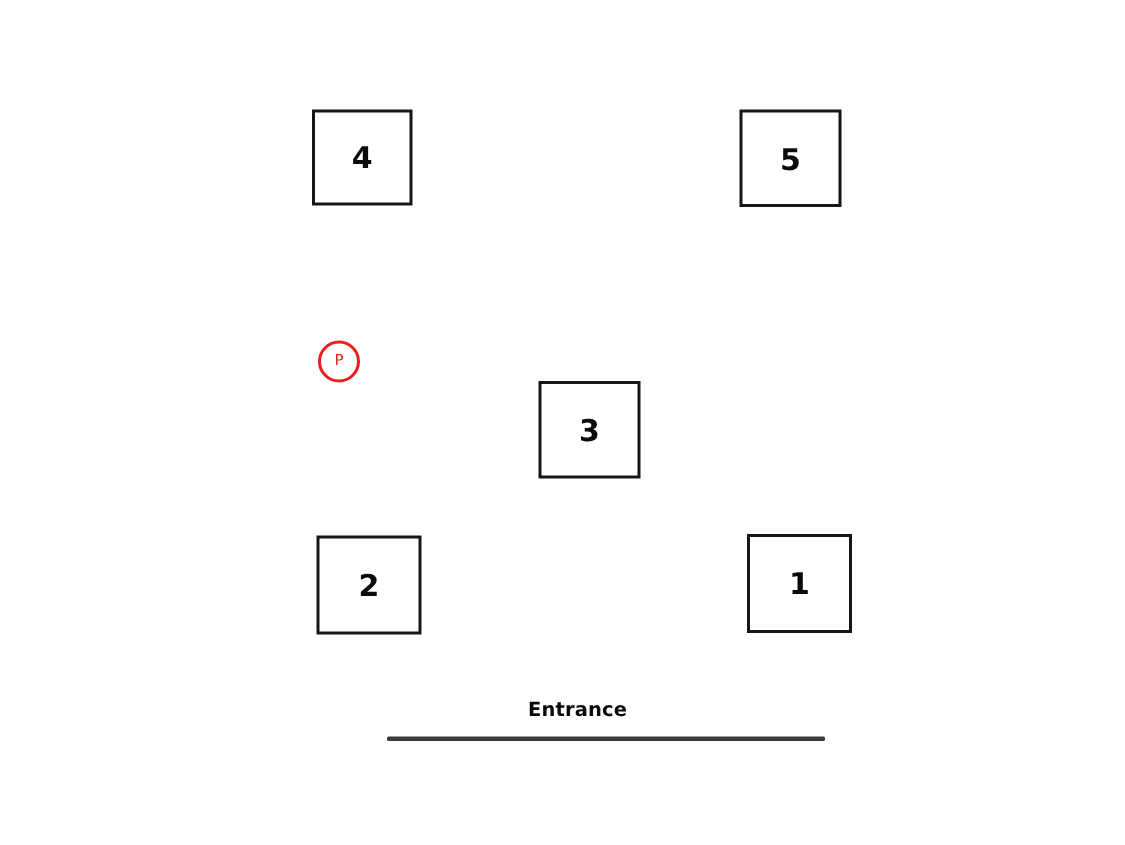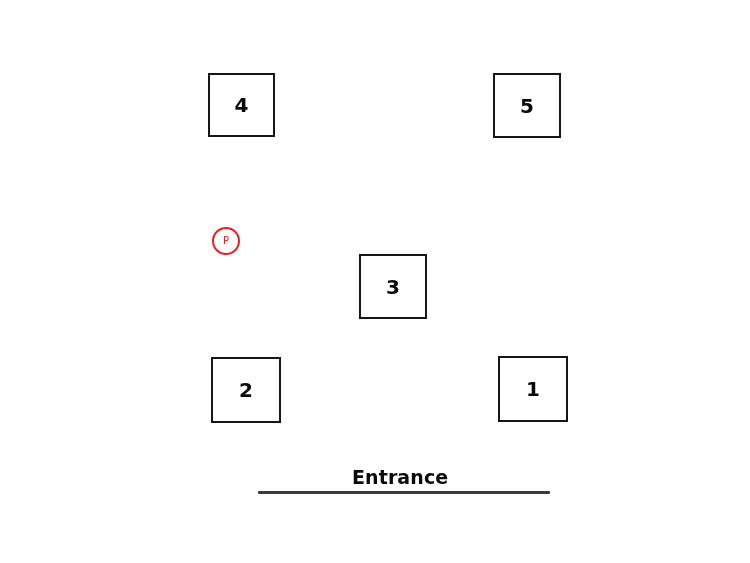--- a/index.html
+++ b/index.html
@@ -42,21 +42,21 @@
     justify-content: center;
   }
   .person-label {
     font-size: 10px;
     font-weight: normal;
     color: #ef1c1c;
     line-height: 1;
   }
   .entrance-label {
     position: absolute;
-    font-size: 19px;
+    font-size: 13px;
     font-weight: bold;
     color: #0a0a0a;
     white-space: nowrap;
     letter-spacing: 0.1px;
   }
   .entrance-line {
     position: absolute;
     background: #3b3b3b;
     height: 3px;
     border-radius: 1px;

